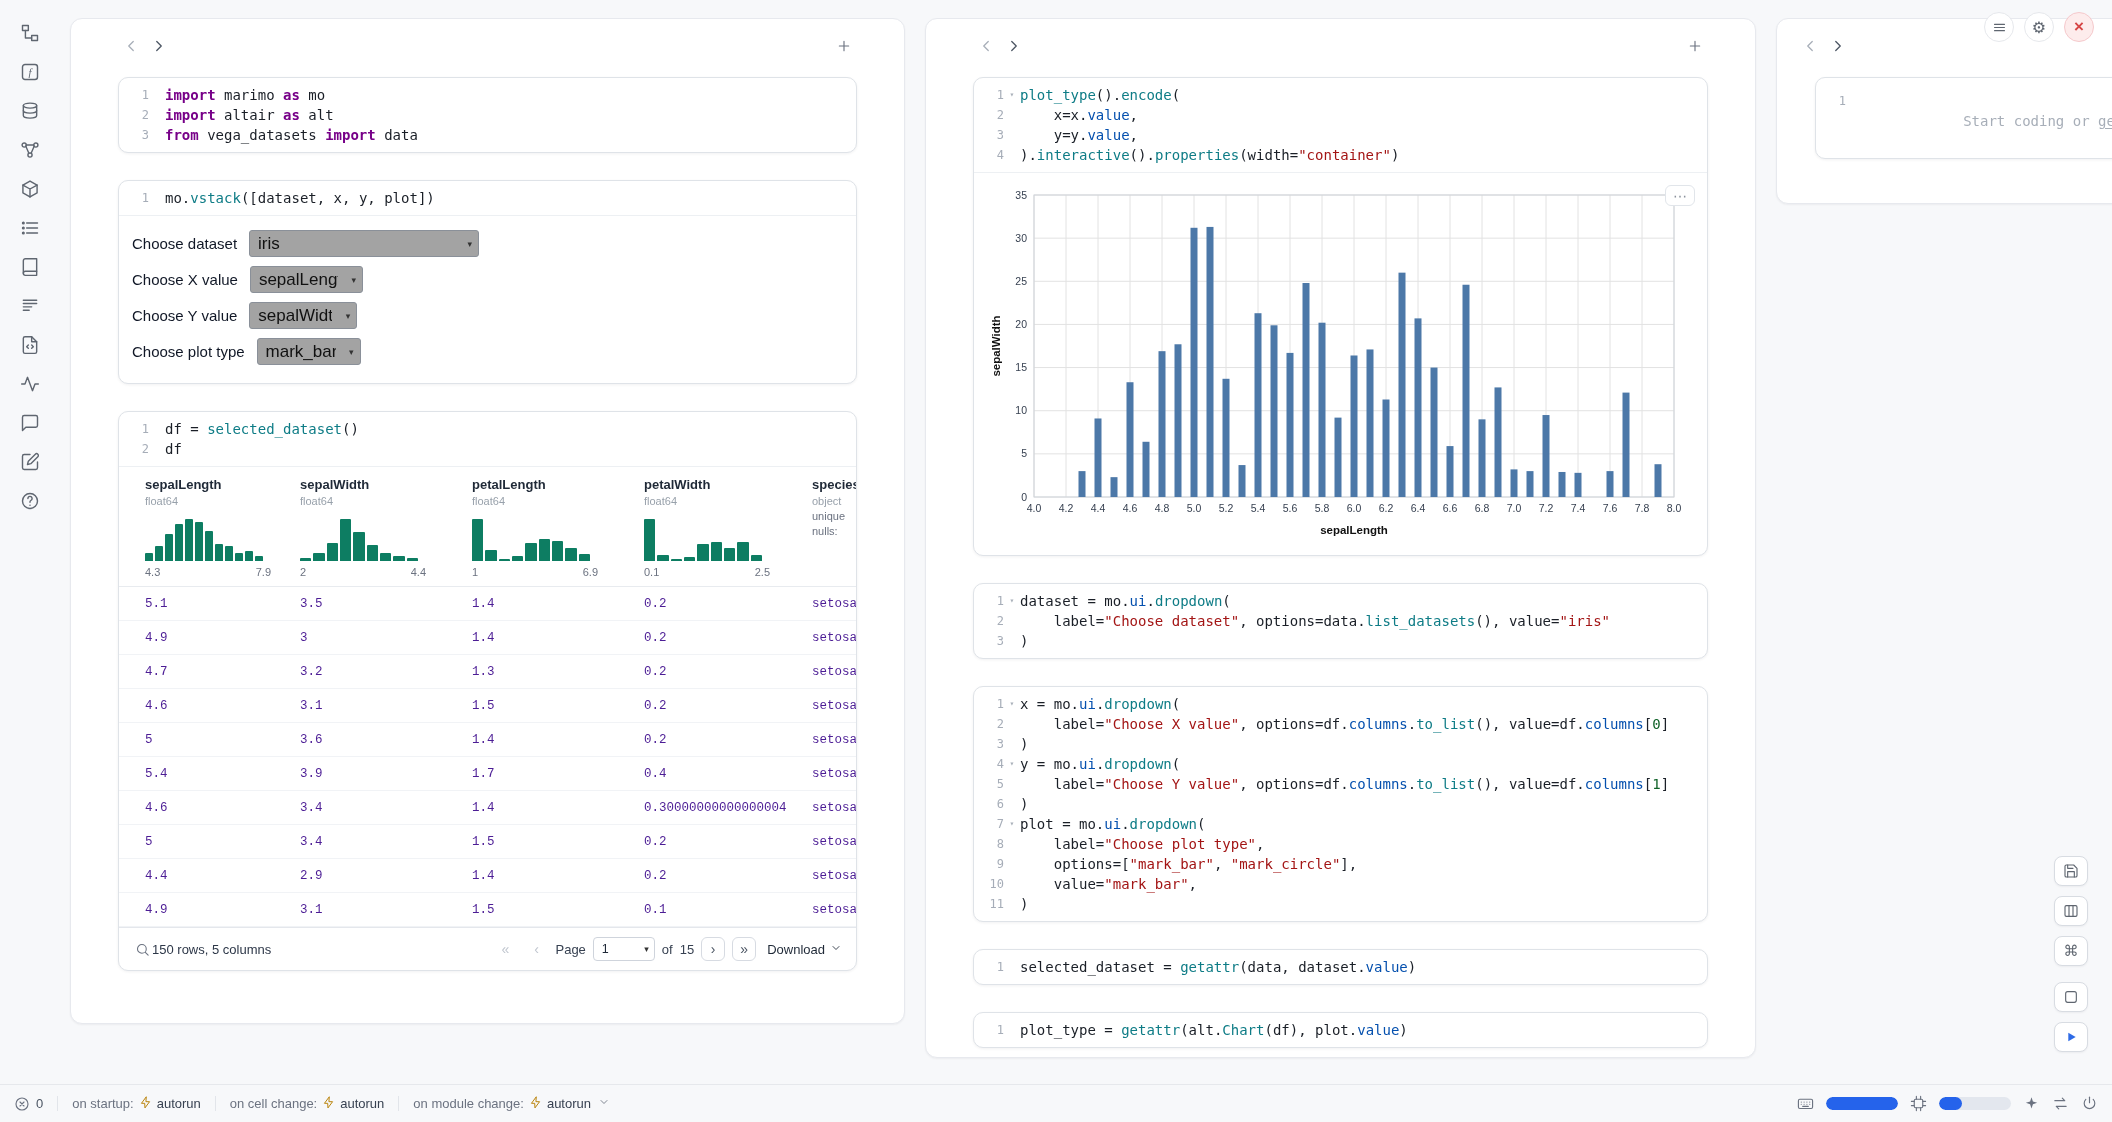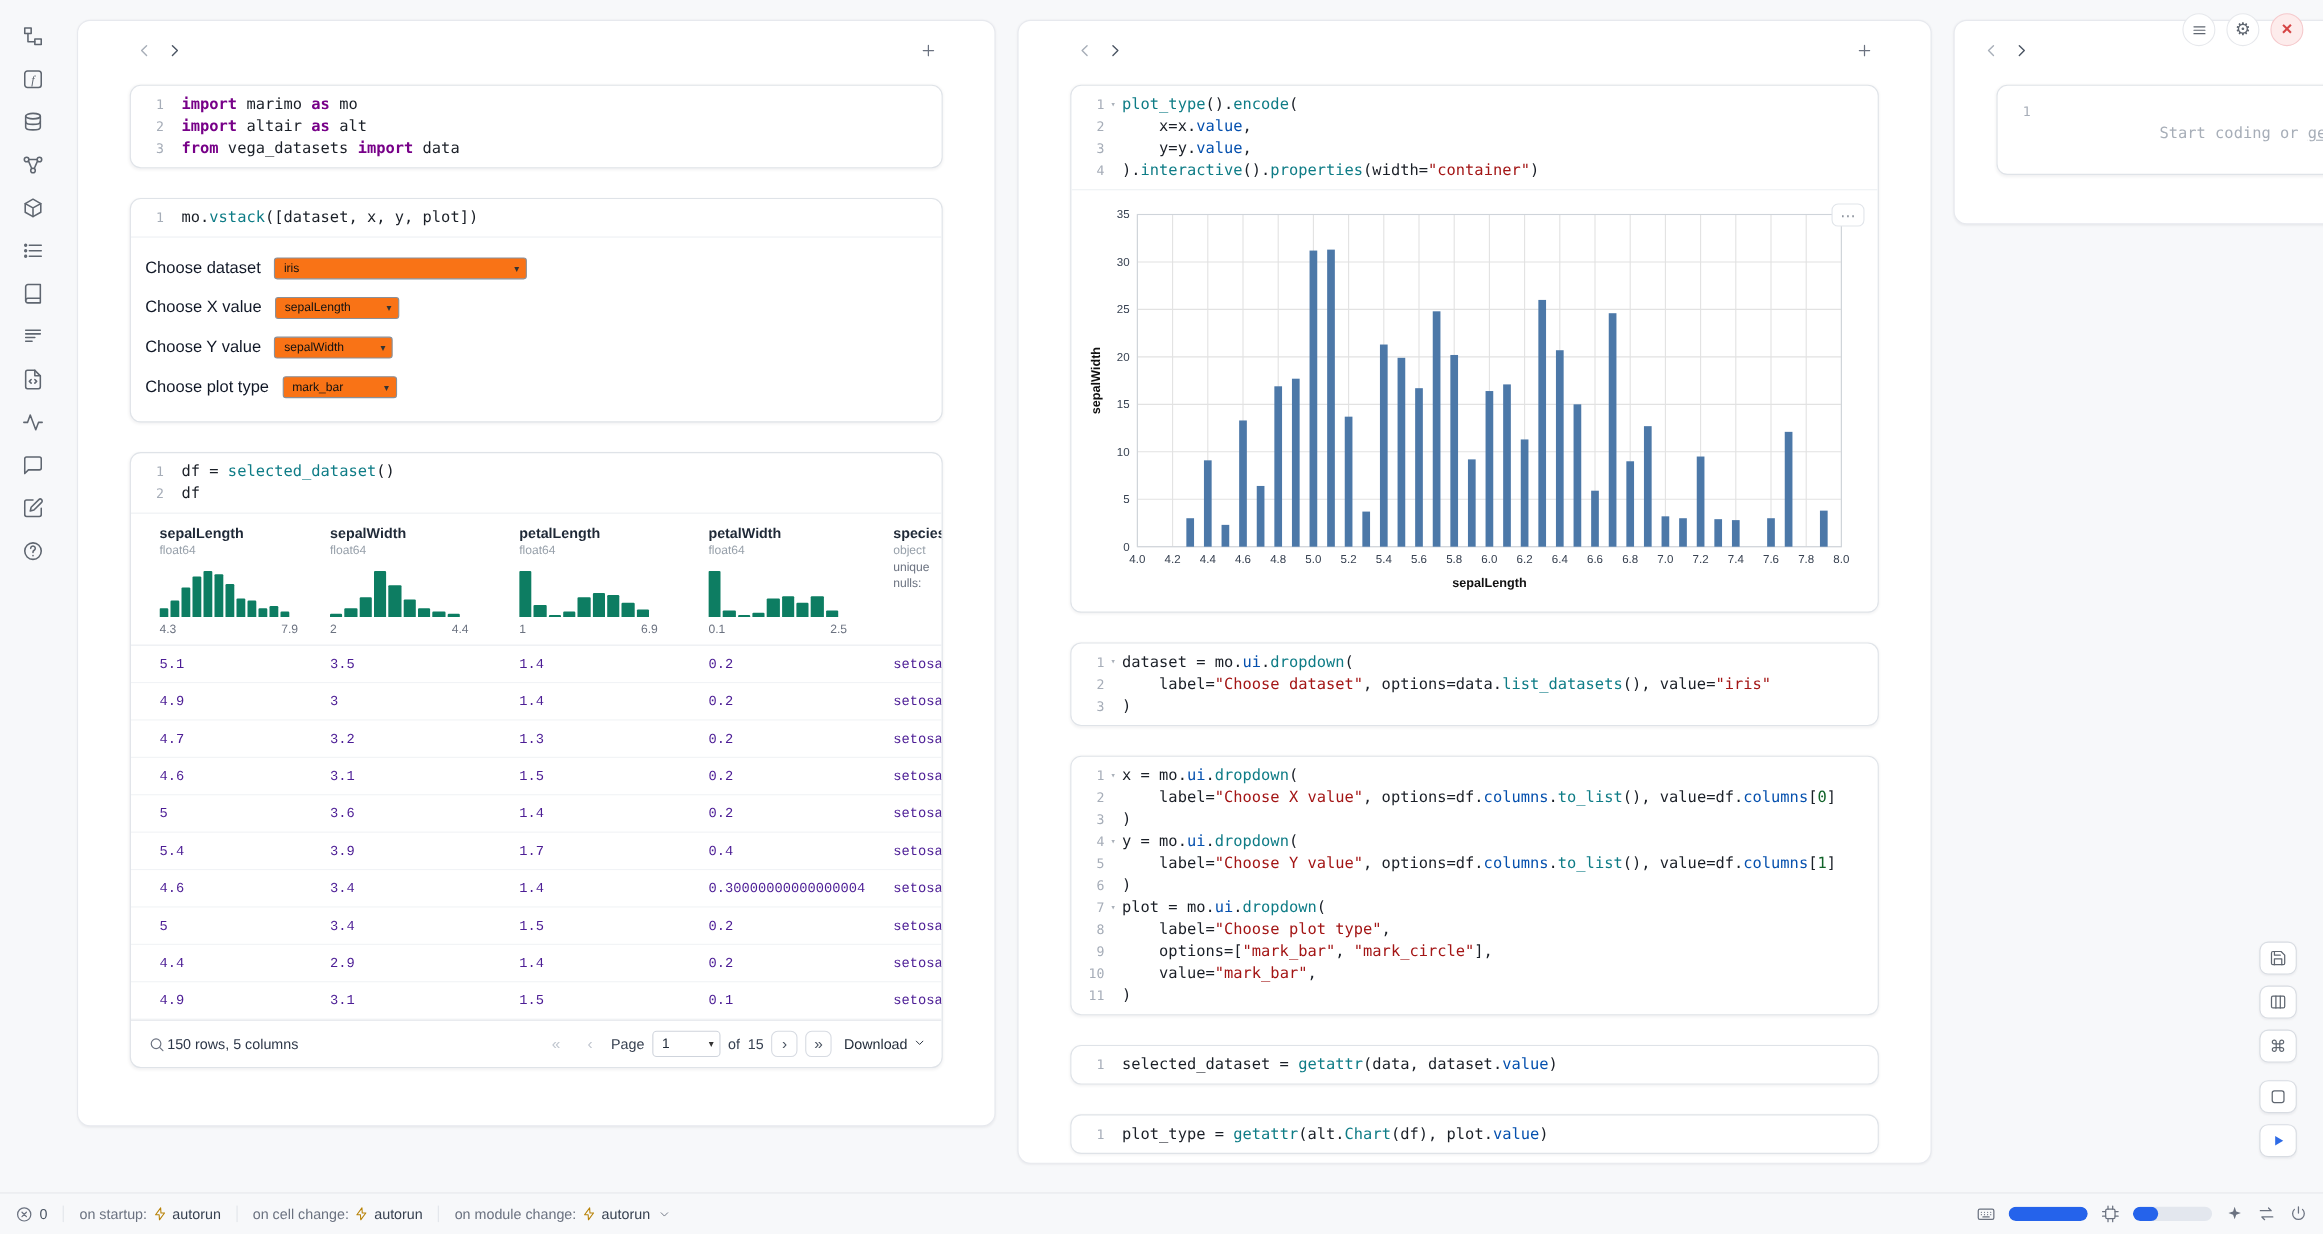--- a/index.html
+++ b/index.html
@@ -29,21 +29,21 @@
   .tk-str{color:#a31515}
   .tk-fn{color:#0e7c86}
   .tk-pr{color:#0550ae}
   .tk-num{color:#116329}
   .cell-output{border-top:1px solid #edf0f3}
   
   .controls{padding:14px 16px 18px 13px;display:flex;flex-direction:column;gap:9px}
   .ctl{display:flex;align-items:center;gap:12px;height:27px}
   .ctl-label{font-size:15px;color:#111827}
   .selwrap{position:relative;display:inline-block}
-  .sel{appearance:none;-webkit-appearance:none;border:1px solid #8a9099;border-radius:3px;background:#f97316;font-size:11px;color:#111;padding:3px 24px 3px 8px;font-family:"Liberation Sans",sans-serif;cursor:pointer}
+  .sel{appearance:none;-webkit-appearance:none;border:1px solid #8a9099;border-radius:3px;background:#a3a3a3;font-size:17px;color:#111;padding:3px 24px 3px 8px;font-family:"Liberation Sans",sans-serif;cursor:pointer}
   .ctl-0 .sel{width:230px}.ctl-1 .sel{width:113px}.ctl-2 .sel{width:108px}.ctl-3 .sel{width:104px}
   .selarrow{position:absolute;right:7px;top:50%;transform:translateY(-50%);font-size:9px;color:#333;pointer-events:none}
   
   .t-head{display:grid;grid-template-columns:155px 172px 172px 168px minmax(20px,1fr);padding:10px 0 8px 26px}
   .t-col{overflow:hidden;white-space:nowrap}
   .t-name{font-weight:bold;font-size:13px;color:#1f2937;cursor:pointer}
   .t-type{font-size:11px;color:#98a1ab;margin-top:3px}
   .t-hist{display:flex;align-items:flex-end;gap:2px;height:42px;margin-top:12px;width:118px}
   .t-hist i{flex:1;background:#0d7d62;display:block;border-radius:1px 1px 0 0}
   .t-minmax{display:flex;justify-content:space-between;width:126px;font-size:11px;color:#6b7280;margin-top:5px}
@@ -76,21 +76,21 @@
   
   .fab-col{position:absolute;right:24px;bottom:70px;display:flex;flex-direction:column;gap:16px;z-index:6}
   .fab-group{display:flex;flex-direction:column;gap:10px}
   .fab{width:34px;height:30px;border:1px solid #d8dce2;border-radius:8px;background:#fff;color:#5f6670;display:flex;align-items:center;justify-content:center;box-shadow:0 1px 2px rgba(16,24,40,.05);cursor:pointer;font-size:15px;padding:0}
   .fab.run{color:#2e6be6}
   
   .statusbar{position:absolute;left:0;right:0;bottom:0;height:38px;border-top:1px solid #e6e8ec;background:#f7f8fa;display:flex;align-items:center;padding:0 14px;box-sizing:border-box;z-index:5}
   .err-badge{display:flex;align-items:center;gap:6px;color:#4b5563;font-size:13px;padding-right:14px;cursor:pointer}
   .err-badge .eicon{color:#6b7280;display:flex}
   .sb-groups{display:flex;align-items:center}
-  .sb-group{display:flex;align-items:center;gap:5px;padding:0 14px;border-left:1px solid #e2e5ea;font-size:13px;cursor:pointer}
+  .sb-group{display:flex;align-items:flex-start;gap:5px;padding:0 14px;border-left:1px solid #e2e5ea;font-size:13px;cursor:pointer}
   .g1{color:#6b7280}.g2{color:#374151}
   .zap{color:#b88207;display:flex}
   .gchev{color:#6b7280;display:flex;margin-left:2px}
   .sb-right{margin-left:auto;display:flex;align-items:center;gap:12px;color:#6b7280}
   .sb-ricon{display:flex;cursor:pointer}
   .pill{width:72px;height:13px;border-radius:7px;background:#e3e7ee;overflow:hidden;display:inline-block;cursor:pointer}
   .pill i{display:block;height:100%;background:#2563eb;border-radius:7px}
 </style>
 </head>
 <body>

